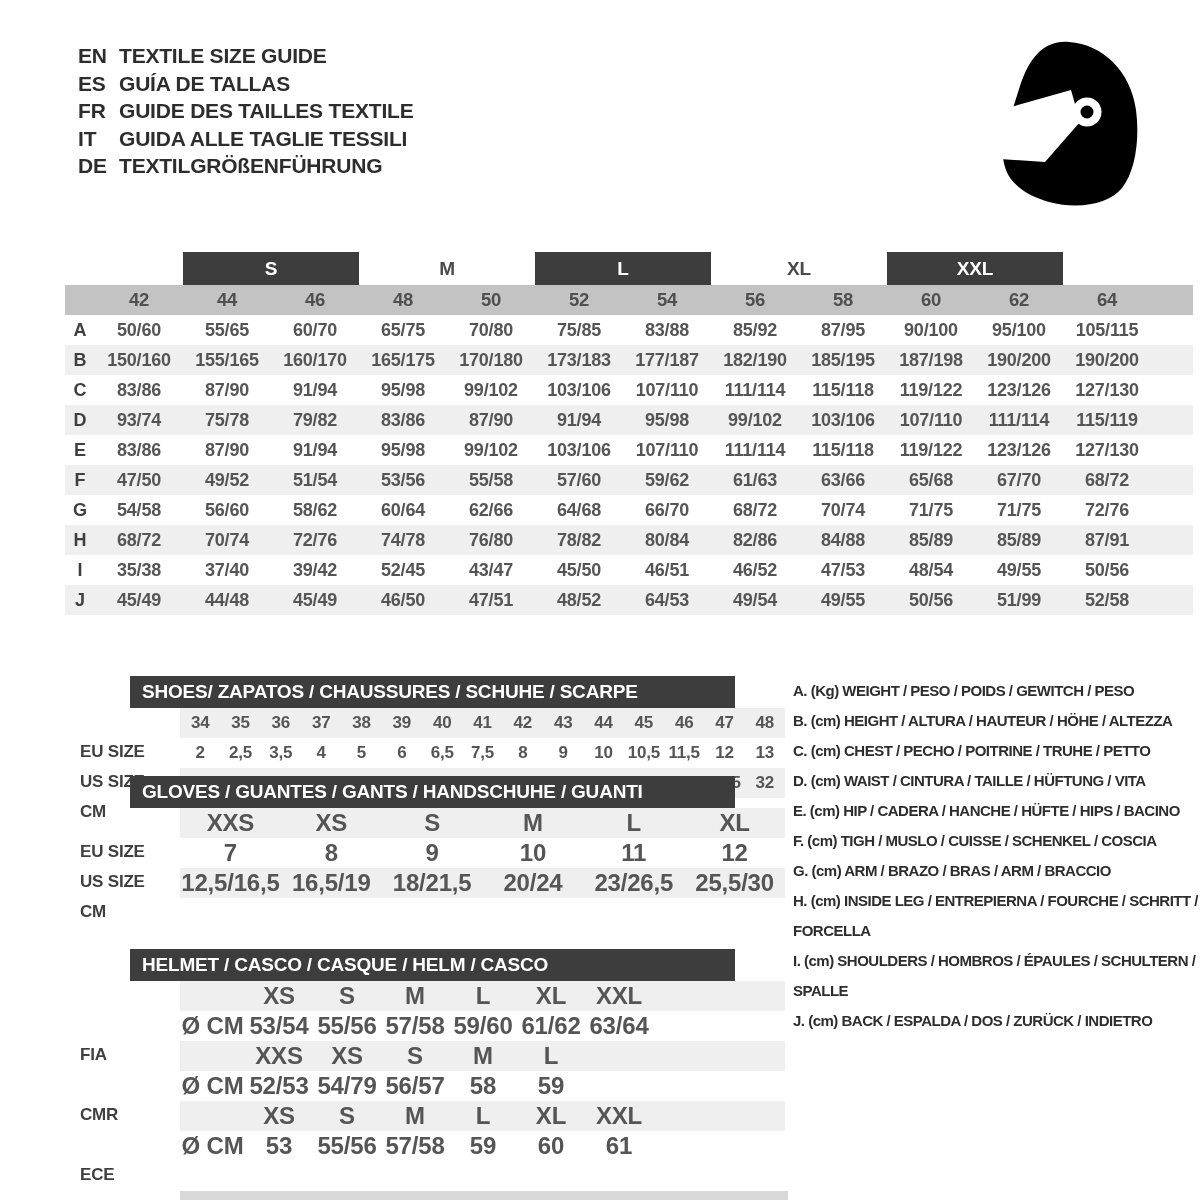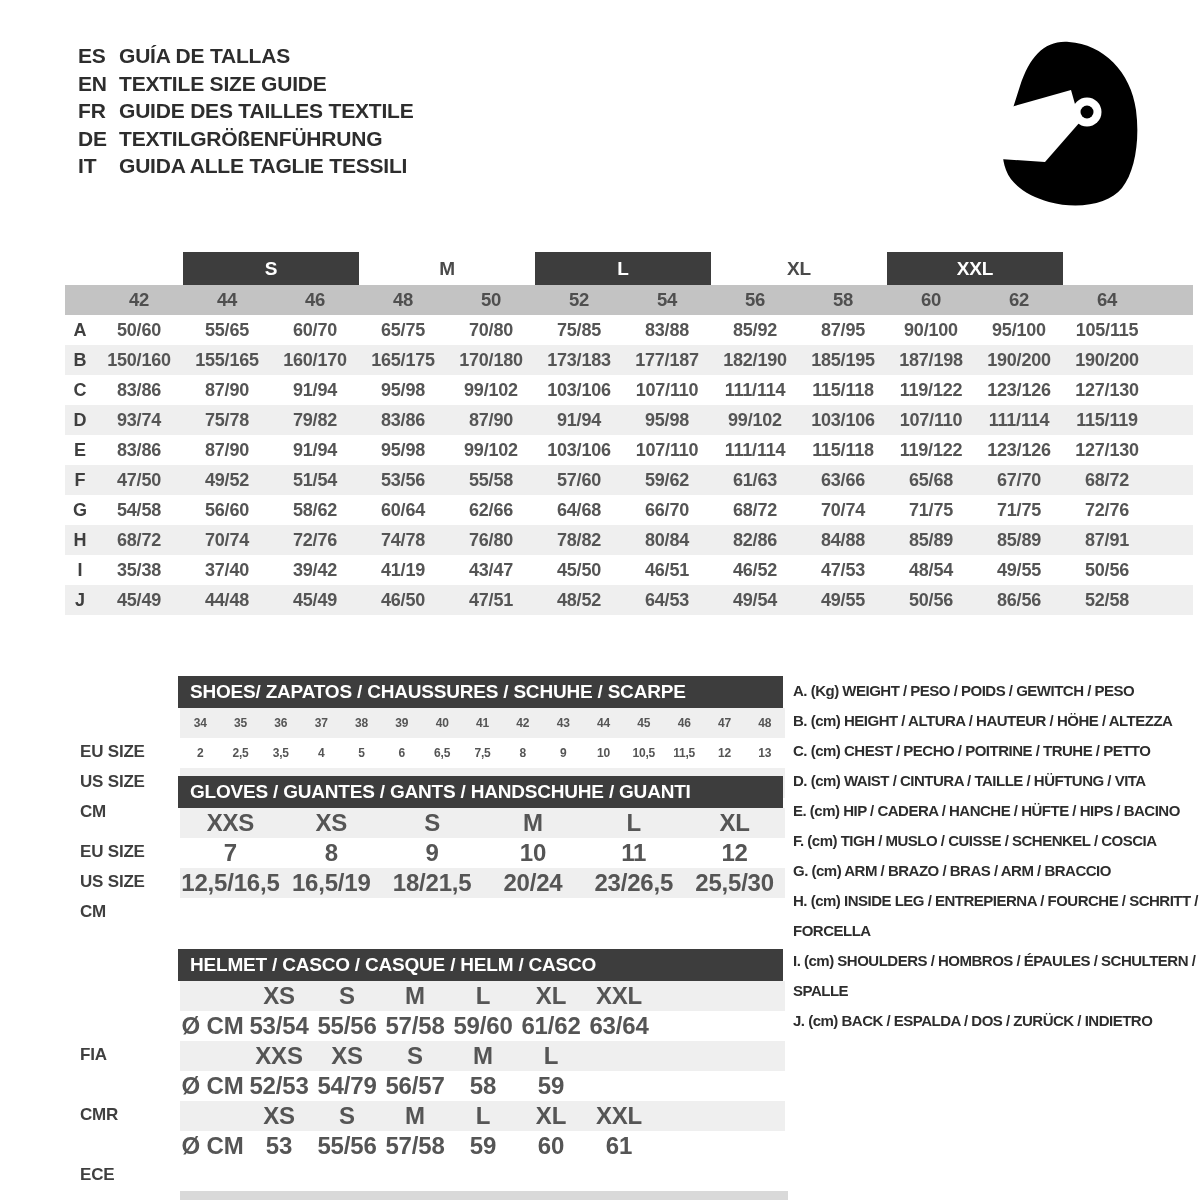--- a/index.html
+++ b/index.html
@@ -22,63 +22,63 @@
   .band.light{background:transparent;color:#4a4a4a;}
   .num-row{height:30px;background:#c3c3c3;font-size:18.5px;color:#4f4f4f;}
   .num-row div{display:flex;align-items:center;justify-content:center;}
   .trow{height:30px;font-size:18px;color:#555;}
   .trow div{display:flex;align-items:center;justify-content:center;}
   .trow.striped{background:#efefef;}
   .tletter{color:#3f3f3f;}
   
   .sub{position:absolute;left:65px;width:720px;}
   .sub-head{
-    margin-left:113px;width:605px;height:32px;background:#3d3d3d;color:#fff;
+    margin-left:65px;width:605px;height:32px;background:#3d3d3d;color:#fff;
     display:flex;align-items:center;padding-left:12px;box-sizing:border-box;font-size:19px;
   }
   .sub-row{display:flex;height:30px;}
   .sub-label{width:115px;display:flex;align-items:center;padding-left:15px;box-sizing:border-box;font-size:17px;color:#3f3f3f;margin-top:44px;}
   .sub-body{width:605px;display:grid;align-items:stretch;font-size:24px;color:#555;}
   .sub-body div{display:flex;align-items:center;justify-content:center;}
   .sub-body.striped{background:#efefef;}
-  .cols15{grid-template-columns:repeat(15,1fr);font-size:12px;}
+  .cols15{grid-template-columns:repeat(15,1fr);font-size:17px;}
   .cols6{grid-template-columns:repeat(6,1fr);}
   .helmet-cols{grid-template-columns:65px repeat(6,68px) 1fr;}
   #shoesTable{top:676px;}
   #glovesTable{top:776px;}
   #helmetTable{top:949px;text-align:center;}
   
   .legend{position:absolute;left:793px;top:676px;width:424px;font-size:15px;line-height:30px;color:#2d2d2d;letter-spacing:-0.5px;}
   .bottom-strip{position:absolute;left:180px;top:1191px;width:608px;height:9px;background:#d9d9d9;}
 </style>
 </head>
 <body>
 
 <div class="page">
 
   <div class="lang-block" id="langBlock">
       <div class="lang-row">
+        <div class="lang-code">EN</div>
+        <div class="lang-title">TEXTILE SIZE GUIDE</div>
+      </div>
+      <div class="lang-row">
         <div class="lang-code">ES</div>
         <div class="lang-title">GUÍA DE TALLAS</div>
-      </div>
-      <div class="lang-row">
-        <div class="lang-code">EN</div>
-        <div class="lang-title">TEXTILE SIZE GUIDE</div>
       </div>
       <div class="lang-row">
         <div class="lang-code">FR</div>
         <div class="lang-title">GUIDE DES TAILLES TEXTILE</div>
       </div>
       <div class="lang-row">
+        <div class="lang-code">IT</div>
+        <div class="lang-title">GUIDA ALLE TAGLIE TESSILI</div>
+      </div>
+      <div class="lang-row">
         <div class="lang-code">DE</div>
         <div class="lang-title">TEXTILGRÖßENFÜHRUNG</div>
-      </div>
-      <div class="lang-row">
-        <div class="lang-code">IT</div>
-        <div class="lang-title">GUIDA ALLE TAGLIE TESSILI</div>
       </div>
     </div>
 
   <div class="helmet-wrap">
     <svg viewBox="0 0 160 172" width="160" height="172">
       <path d="M86 4 C120 6 148 34 153 72 C157 102 152 134 139 150 C126 166 96 172 66 164
                C46 158 29 148 23 132 C18 119 19 105 24 89 L37 48 C47 18 62 2 86 4 Z" fill="#000"></path>
       <path d="M21 71 L88 52 L97 84 L62 124 L17 121 Z" fill="#fff"></path>
       <circle cx="104" cy="74" r="14.5" fill="#fff"></circle>
       <circle cx="104" cy="74" r="6.5" fill="#000"></circle>
@@ -227,21 +227,21 @@
           <div>84/88</div>
           <div>85/89</div>
           <div>85/89</div>
           <div>87/91</div>
         </div>
         <div class="grid13 trow">
           <div class="tletter">I</div>
           <div>35/38</div>
           <div>37/40</div>
           <div>39/42</div>
-          <div>41/19</div>
+          <div>52/45</div>
           <div>43/47</div>
           <div>45/50</div>
           <div>46/51</div>
           <div>46/52</div>
           <div>47/53</div>
           <div>48/54</div>
           <div>49/55</div>
           <div>50/56</div>
         </div>
         <div class="grid13 trow striped">
@@ -249,21 +249,21 @@
           <div>45/49</div>
           <div>44/48</div>
           <div>45/49</div>
           <div>46/50</div>
           <div>47/51</div>
           <div>48/52</div>
           <div>64/53</div>
           <div>49/54</div>
           <div>49/55</div>
           <div>50/56</div>
-          <div>86/56</div>
+          <div>51/99</div>
           <div>52/58</div>
         </div>
       </div>
   </section>
 
   <section class="sub" id="shoesTable">
     <div class="sub-head">SHOES/ ZAPATOS / CHAUSSURES / SCHUHE / SCARPE</div>
     <div id="shoesRows">
         <div class="sub-row">
           <div class="sub-label">EU SIZE</div>

